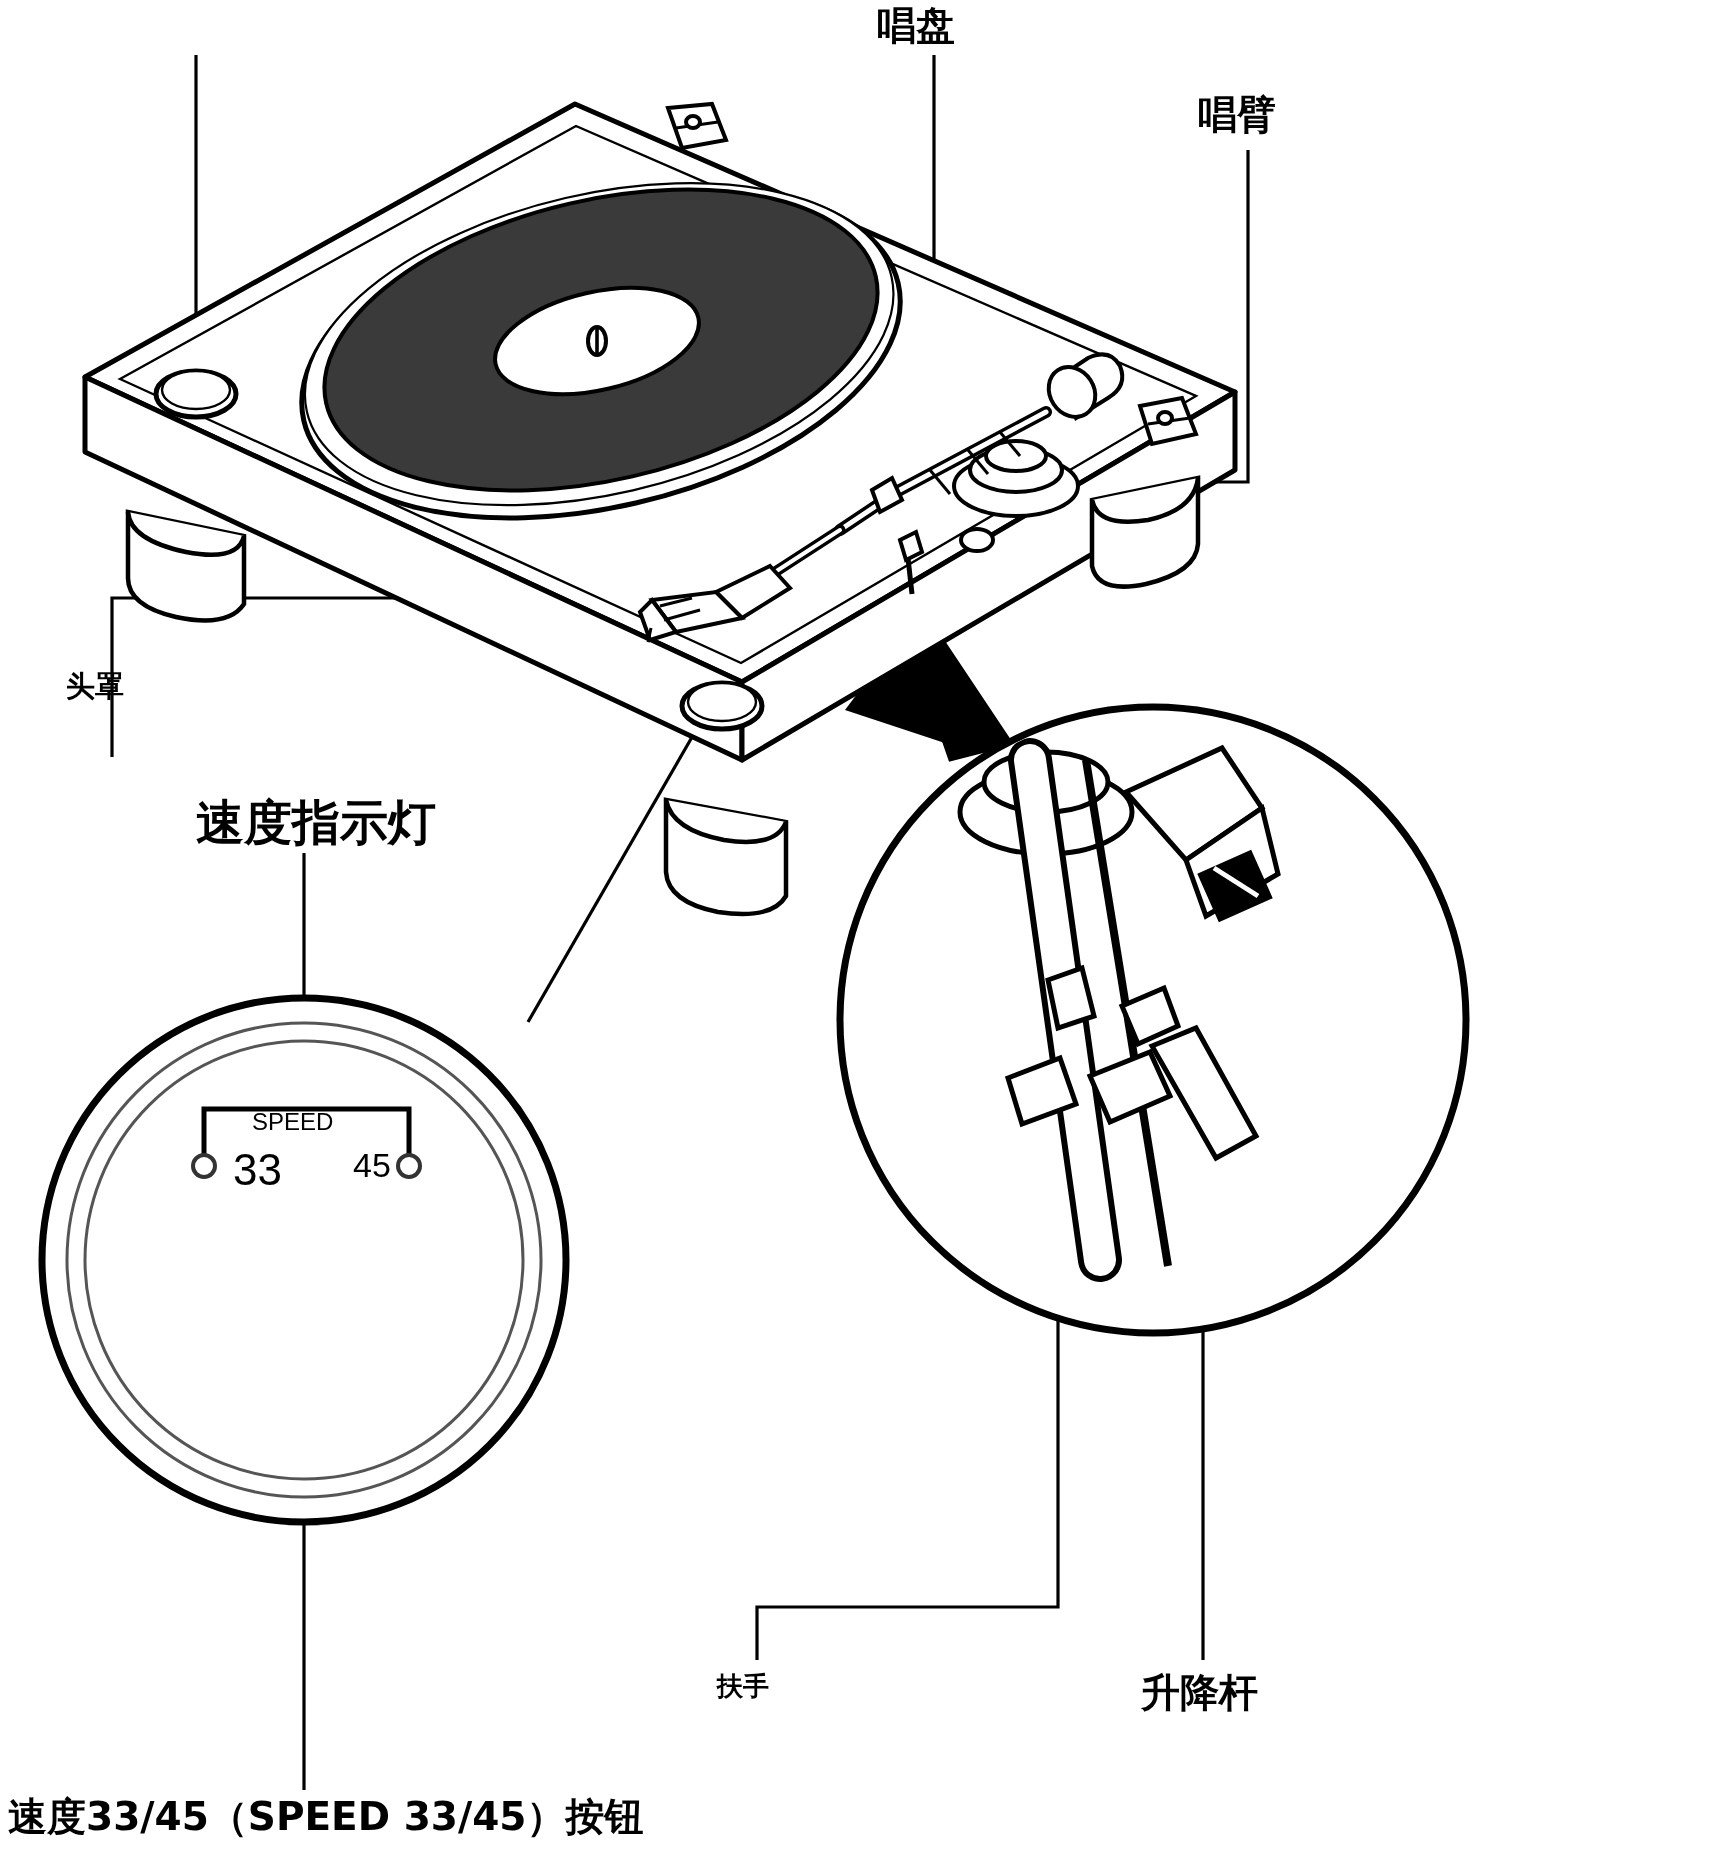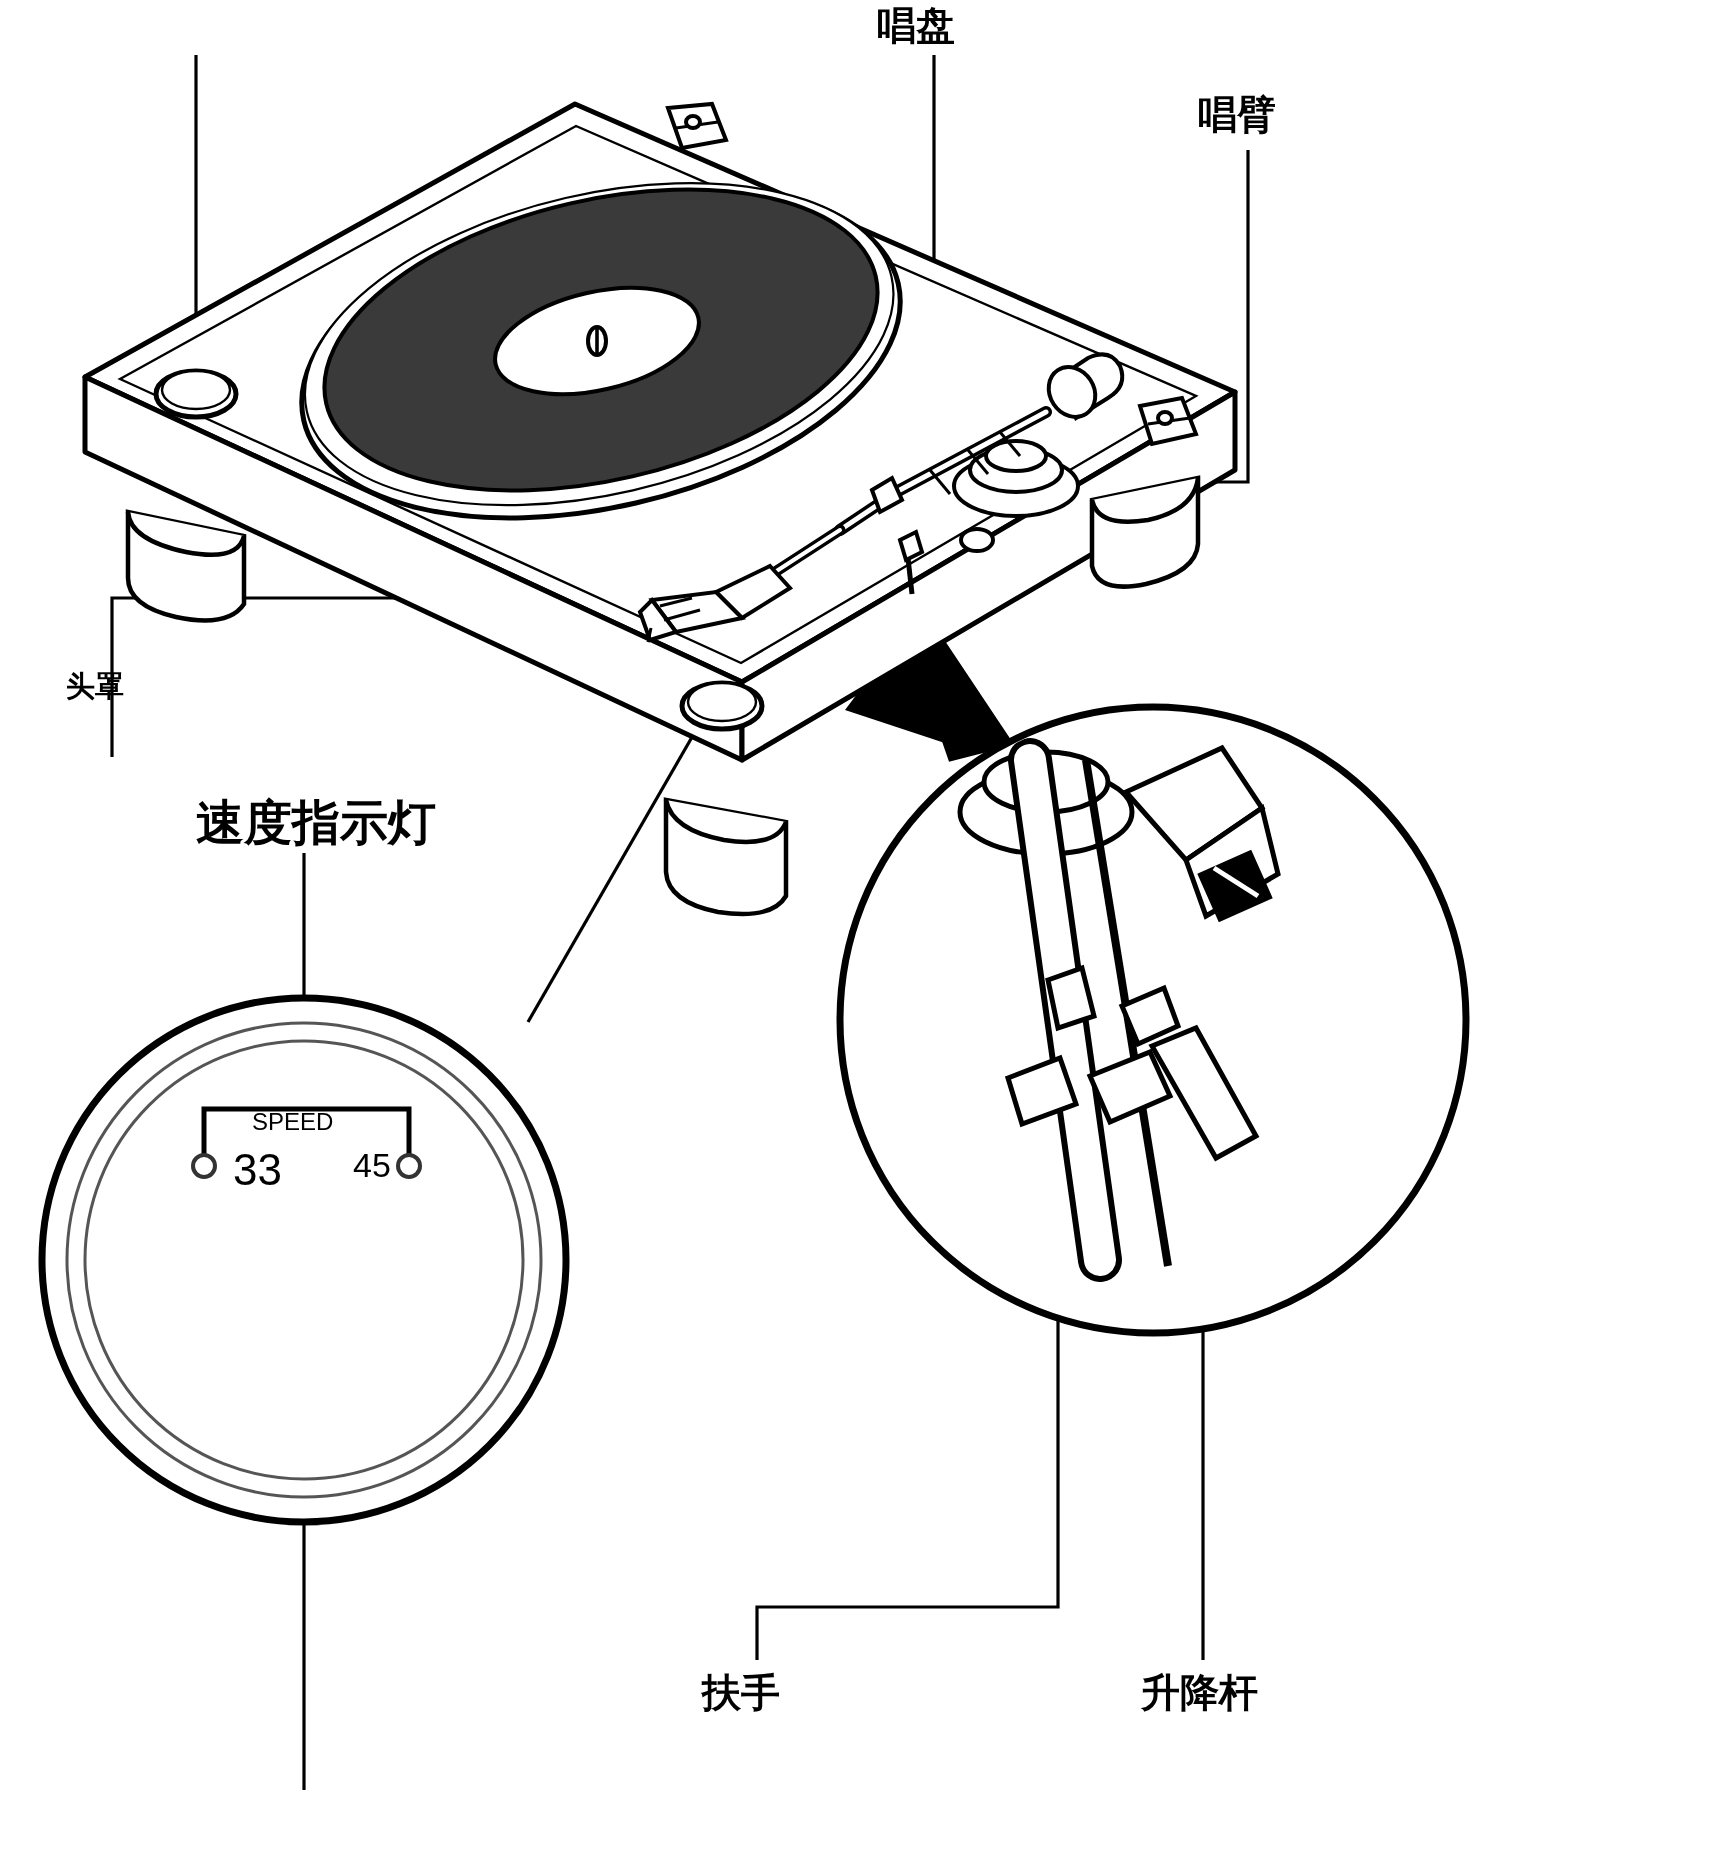--- a/index.html
+++ b/index.html
@@ -201,22 +201,23 @@
 
 
   <div class="lbl cjk" style="left:877px; top:6px; font-size:39px;">唱盘</div>
 
   <div class="lbl cjk" style="left:1198px; top:95px; font-size:39px;">唱臂</div>
 
   <div class="lbl cjk" style="left:66px; top:672px; font-size:29px;">头罩</div>
 
   <div class="lbl cjk" style="left:196px; top:798px; font-size:48px;">速度指示灯</div>
 
-
-  <div class="lbl cjk" style="left:702px; top:1673px; font-size:39px;">扶手</div>
+  <div class="lbl cjk" style="left:8px; top:1797px; font-size:39px;">速度33/45（SPEED 33/45）按钮</div>
+
+  <div class="lbl cjk" style="left:717px; top:1673px; font-size:26px;">扶手</div>
 
   <div class="lbl cjk" style="left:1141px; top:1673px; font-size:39px;">升降杆</div>
 
   <div class="lbl lat" style="left:252px; top:1110px; font-size:24px;">SPEED</div>
 
   <div class="lbl lat" style="left:233px; top:1148px; font-size:44px;">33</div>
 
   <div class="lbl lat" style="left:353px; top:1148px; font-size:34px;text-align:right;">45</div>
 
 </div>

